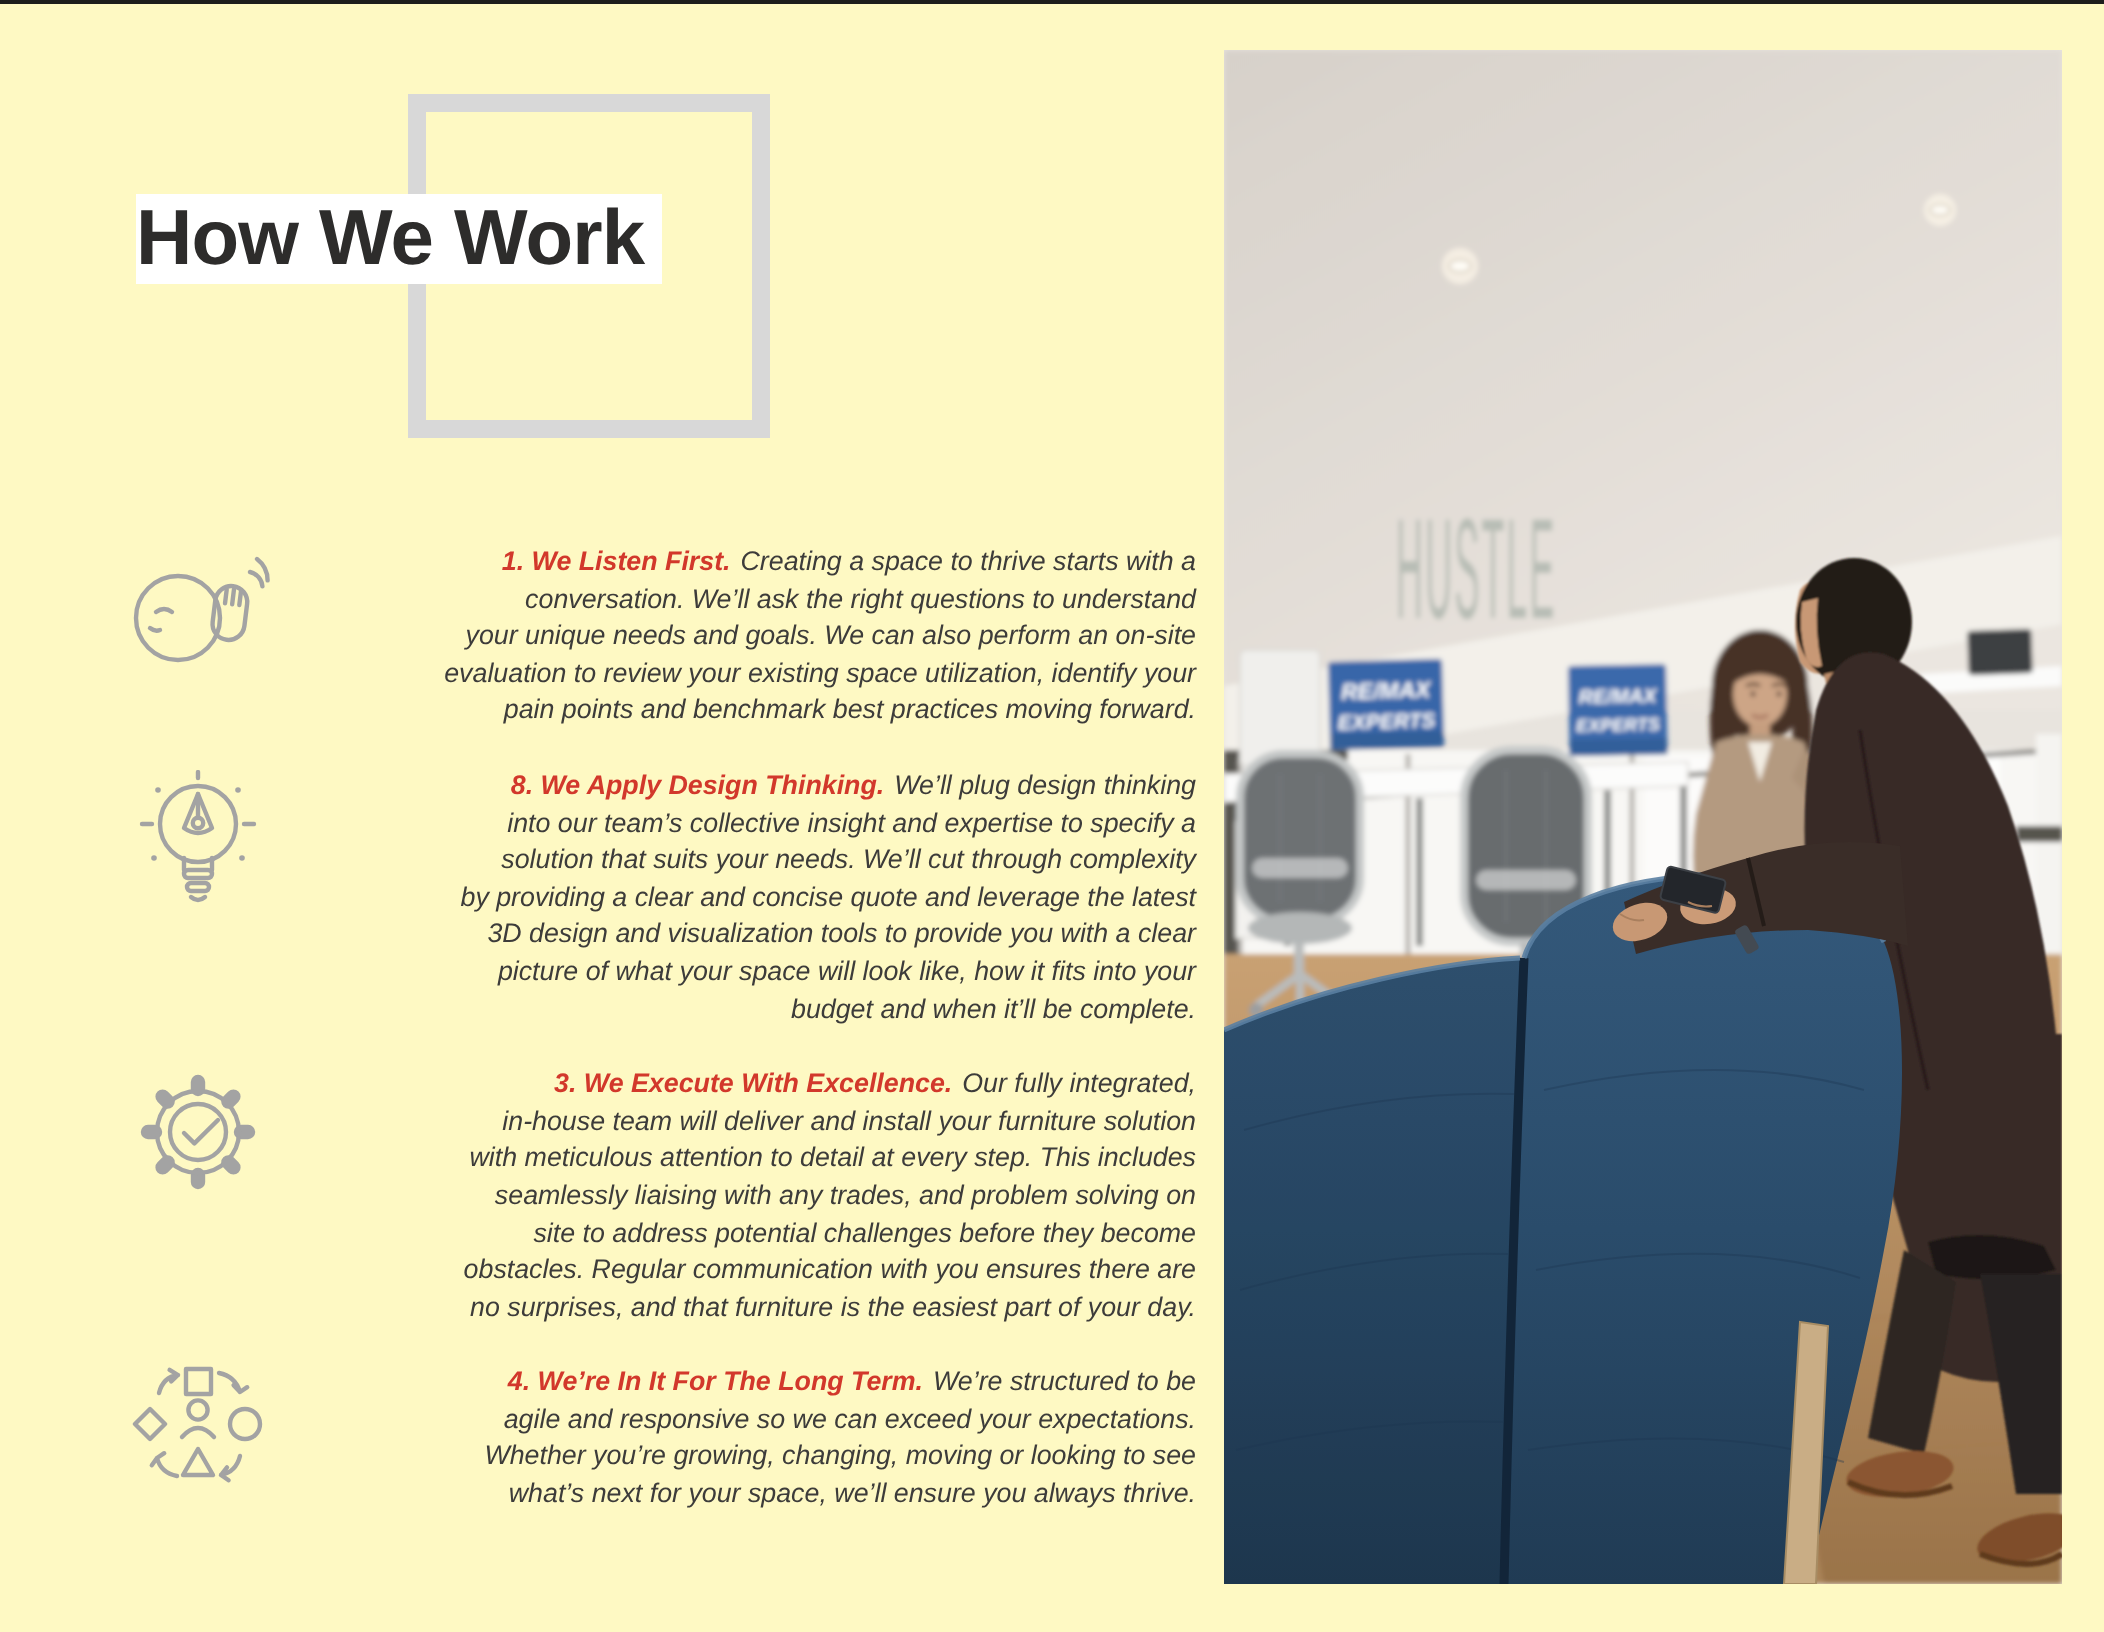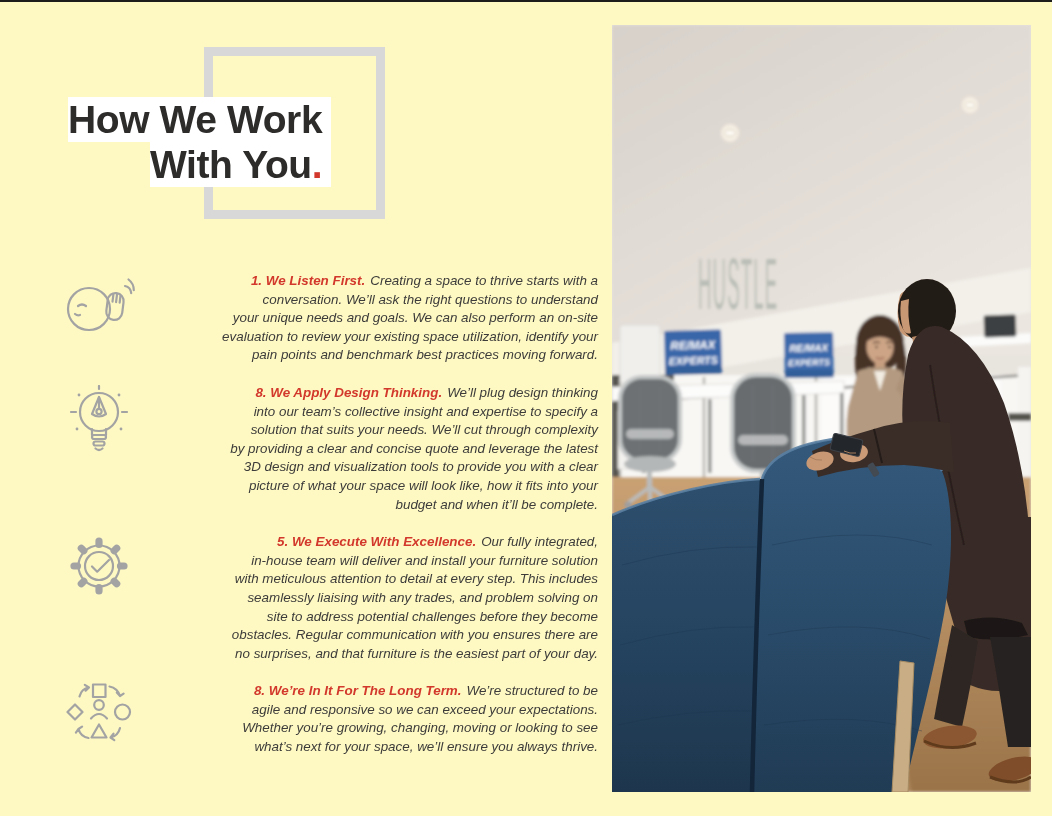--- a/index.html
+++ b/index.html
@@ -24,21 +24,21 @@
   .photo{position:absolute;left:612px;top:25px;width:419px;height:767px;overflow:hidden;background:#e8e4de;}
   .sign-txt{font-family:"Liberation Sans",sans-serif;font-weight:700;font-style:italic;fill:#fff;text-anchor:middle;}
 </style>
 </head>
 <body>
 
 <div class="page">
   <div class="top-rule"></div>
   <div class="frame-square"></div>
 
-  <h1 class="heading"><span class="hl"><span>How We Work</span></span><br><span class="hl"><span>With You</span><span class="dot">.</span></span></h1>
+  <h1 class="heading"><span class="hl"><span>How We Work</span></span><br></h1>
 
   <div class="sections">
 
     <div class="section">
       <div class="icon-box">
         <svg width="72" height="64" viewBox="0 0 72 64">
           <circle class="ln" cx="26" cy="36" r="21"></circle>
           <path class="ln" d="M15,33 q4,-3 8,0"></path>
           <path class="ln" d="M12,41 q2.5,2 5,1"></path>
           <g transform="rotate(7 52 33)">
@@ -87,21 +87,21 @@
     <div class="section">
       <div class="icon-box">
         <svg width="64" height="64" viewBox="0 0 64 64">
           <path class="lnt" d="M53.5,32 h3.5 M32,53.5 v3.5 M10.5,32 H7 M32,10.5 V7
                    M47.2,47.2 l2.5,2.5 M16.8,47.2 l-2.5,2.5 M16.8,16.8 l-2.5,-2.5 M47.2,16.8 l2.5,-2.5"></path>
           <circle class="ln" cx="32" cy="32" r="20.5"></circle>
           <circle class="ln" cx="32" cy="32" r="14"></circle>
           <path class="ln" d="M25,32.5 l5.2,5.2 L42,26"></path>
         </svg>
       </div>
-      <p><span class="lead">5. We Execute With Excellence.</span><span class="body-lines">Our fully integrated,
+      <p><span class="lead">3. We Execute With Excellence.</span><span class="body-lines">Our fully integrated,
 in-house team will deliver and install your furniture solution
 with meticulous attention to detail at every step. This includes
 seamlessly liaising with any trades, and problem solving on
 site to address potential challenges before they become
 obstacles. Regular communication with you ensures there are
 no surprises, and that furniture is the easiest part of your day.</span></p>
     </div>
 
     <div class="section">
       <div class="icon-box">
@@ -111,21 +111,21 @@
           <path class="ln" d="M33,41.5 l7.5,13 h-15 Z"></path>
           <path class="ln" d="M9,21.5 l7.5,7.5 L9,36.5 L1.5,29 Z"></path>
           <circle class="ln" cx="33" cy="22" r="4.8"></circle>
           <path class="ln" d="M25,35.5 q8,-9 16,0"></path>
           <path class="ln" d="M13.5,13.5 Q15.5,5.5 23,4.5 M23,4.5 l-4.2,-2.6 M23,4.5 l-3.4,3.2"></path>
           <path class="ln" d="M43.5,3.5 Q51.5,5 54,13 M54,13 l-3.2,-3.4 M54,13 l3.6,-2.4"></path>
           <path class="ln" d="M54,45 Q52,53 44.5,54.5 M44.5,54.5 l3,-3.8 M44.5,54.5 l3.8,2.6"></path>
           <path class="ln" d="M22.5,55 Q14.5,53.5 12.5,46 M12.5,46 l-2.6,3.6 M12.5,46 l3.6,-2.4"></path>
         </svg>
       </div>
-      <p><span class="lead">8. We’re In It For The Long Term.</span><span class="body-lines">We’re structured to be
+      <p><span class="lead">4. We’re In It For The Long Term.</span><span class="body-lines">We’re structured to be
 agile and responsive so we can exceed your expectations.
 Whether you’re growing, changing, moving or looking to see
 what’s next for your space, we’ll ensure you always thrive.</span></p>
     </div>
 
   </div>
 
   <div class="photo">
     <svg width="419" height="767" viewBox="0 0 419 767">
       <defs>

